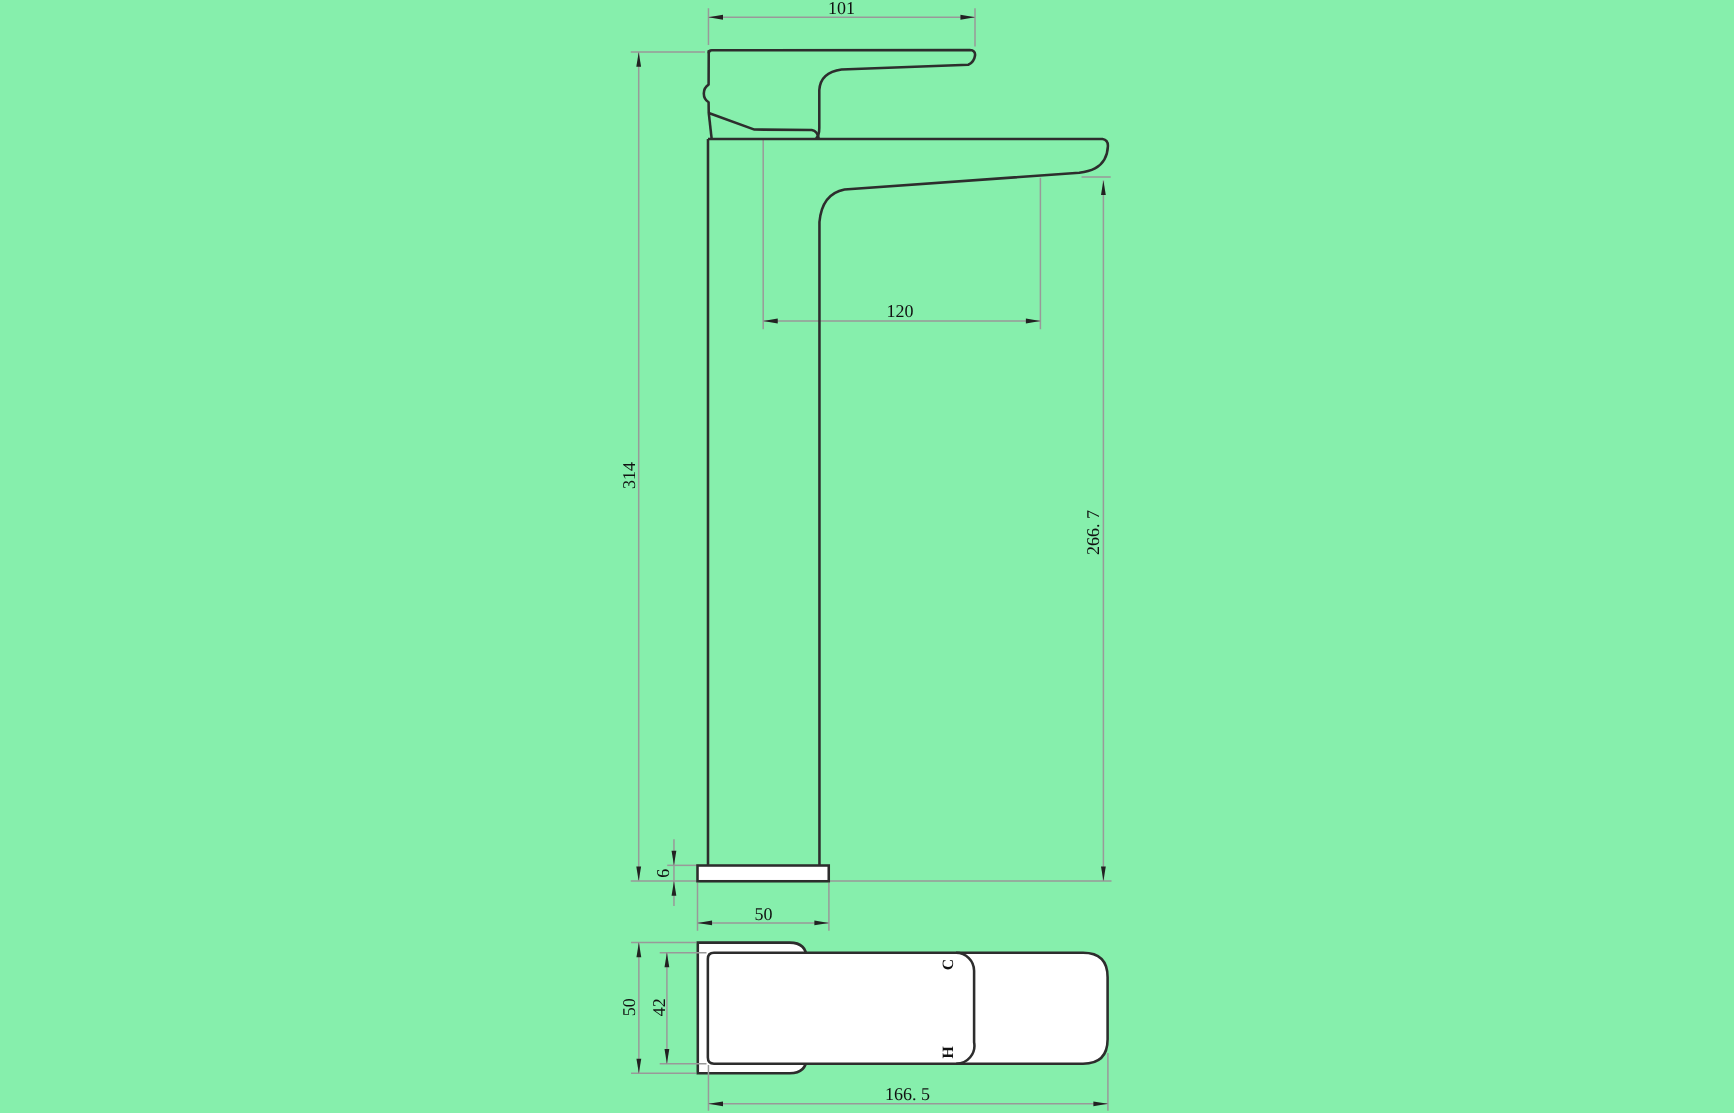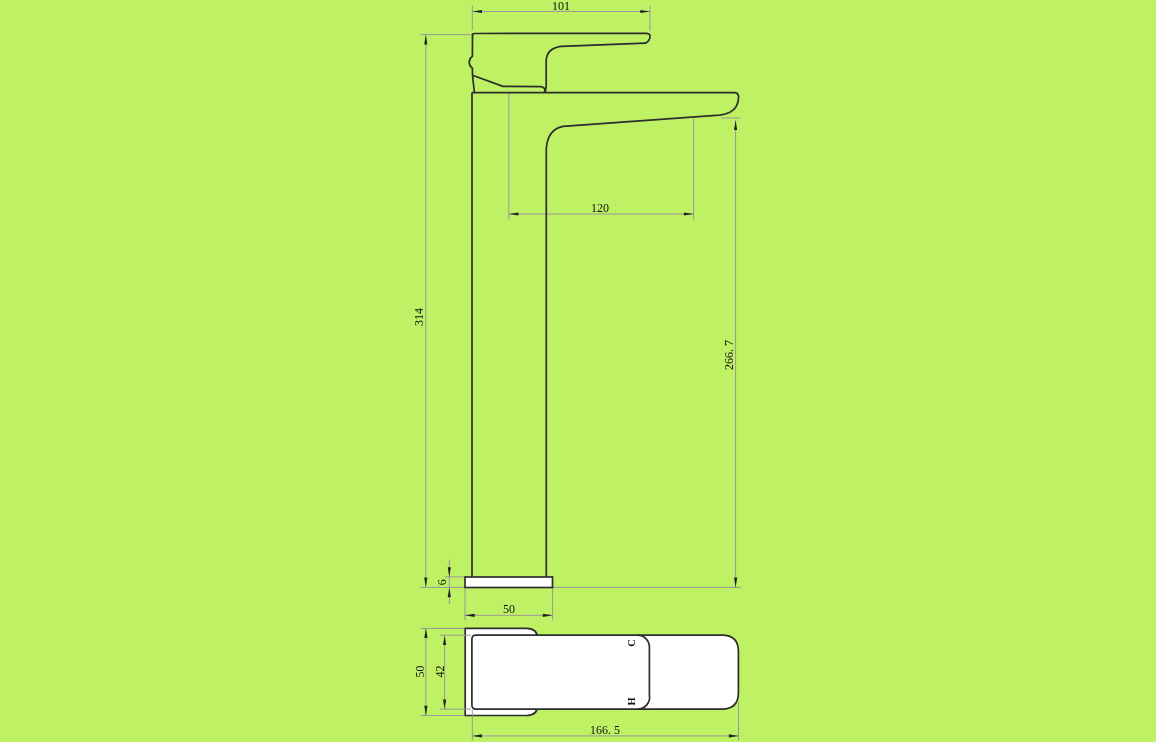--- a/index.html
+++ b/index.html
@@ -1,16 +1,16 @@
 <!DOCTYPE html>
 <html><head>
 <meta charset="utf-8">
 <style>
   html,body{margin:0;padding:0;background:#ffffff;}
-  .wrap{width:1156px;height:742px;position:relative;background:#bef264;overflow:hidden;}
+  .wrap{width:1156px;height:742px;position:relative;background:#86efac;overflow:hidden;}
   svg{display:block;}
   text{font-family:"Liberation Serif", serif; fill:#111;}
 </style>
 </head>
 <body>
 <div class="wrap">
 <svg width="1156" height="742" viewBox="0 0 1156 742">
 <g fill="none" stroke-linecap="butt">
 
 <g stroke="#999" stroke-width="1">

